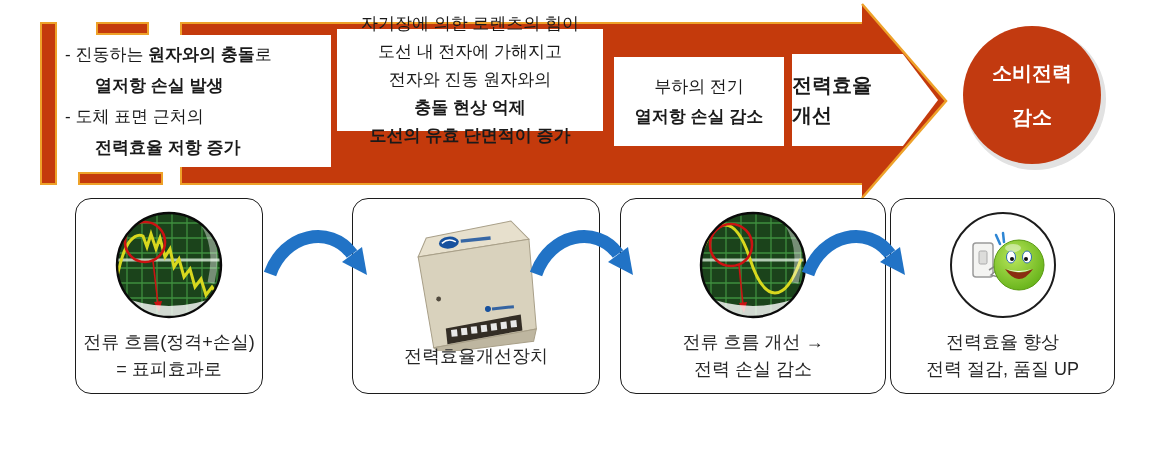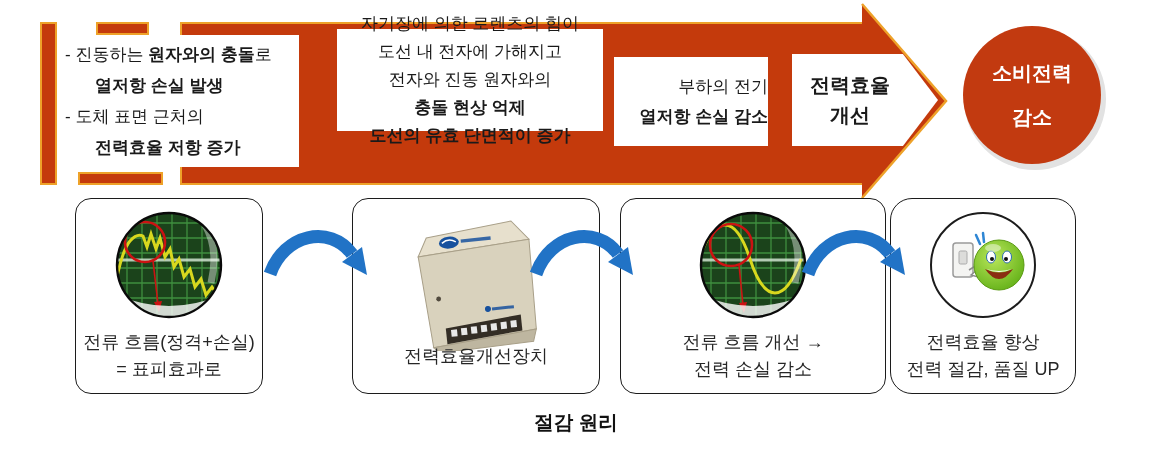--- a/index.html
+++ b/index.html
@@ -10,42 +10,42 @@
   .rp{position:absolute;background:#C43A0C;border:2px solid #EEA229;box-sizing:border-box;z-index:1;}
   .stripe-bar{left:40px;top:22px;width:17px;height:163px;}
   .dash-top{left:96px;top:22px;width:53px;height:13px;}
   .dash-bottom{left:78px;top:172px;width:85px;height:13px;}
   .arrow-body{left:180px;top:22px;width:688px;height:163px;}
   .arrow-head{position:absolute;left:858px;top:0;z-index:1;}
 
   
   .wbox{position:absolute;background:#fff;z-index:2;display:flex;flex-direction:column;
         justify-content:center;box-sizing:border-box;color:#1a1a1a;}
-  .box1{left:57px;top:35px;width:242px;height:132px;font-size:17px;line-height:31px;padding-left:8px;}
+  .box1{left:57px;top:35px;width:274px;height:132px;font-size:17px;line-height:31px;padding-left:8px;}
   .box1 .indent{padding-left:30px;}
   .box2{left:337px;top:29px;width:266px;height:102px;font-size:17px;line-height:28px;text-align:center;}
-  .box3{left:614px;top:57px;width:154px;height:89px;font-size:17px;line-height:30px;text-align:right;}
+  .box3{left:614px;top:57px;width:170px;height:89px;font-size:17px;line-height:30px;text-align:center;}
   .box4{left:792px;top:54px;width:146px;height:92px;font-size:20px;line-height:30px;font-weight:bold;
-        text-align:center;padding-right:30px;
+        padding-right:30px;
         clip-path:polygon(0 0,76% 0,100% 50%,76% 100%,0 100%);}
   .b{font-weight:bold;}
 
   
   .result-circle{position:absolute;left:963px;top:26px;width:138px;height:138px;border-radius:50%;
         background:#C23A10;color:#fff;font-weight:bold;font-size:20px;line-height:30px;
         display:flex;flex-direction:column;justify-content:center;text-align:center;
         box-shadow:3px 4px 0 2px #e2e2e2;z-index:2;gap:14px;}
 
   
   .step{position:absolute;top:198px;height:196px;background:#fff;border:1.6px solid #1c1c1c;
         border-radius:16px;box-sizing:border-box;z-index:1;}
   .s1{left:75px;width:188px;}
   .s2{left:352px;width:248px;}
   .s3{left:620px;width:266px;}
-  .s4{left:890px;width:186px;border-radius:22px;}
+  .s4{left:890px;width:225px;}
   .img{position:absolute;top:10px;left:50%;transform:translateX(-50%);}
   .cap{position:absolute;left:0;right:0;bottom:8px;height:58px;display:flex;flex-direction:column;
        justify-content:center;text-align:center;font-size:18px;line-height:27px;color:#262626;}
   .arc{position:absolute;top:222px;z-index:5;}
   .a1{left:258px;} .a2{left:524px;} .a3{left:796px;}
   .flow-title{position:absolute;left:0;width:100%;top:409px;text-align:center;
         font-weight:bold;font-size:19.5px;color:#111;}
 </style>
 </head>
 <body>
@@ -206,15 +206,14 @@
   </svg>
   <svg class="arc a2" width="118" height="64" viewBox="0 0 118 64">
     <path d="M12 52 C 26 12, 72 2, 94 32" stroke="#2173C6" stroke-width="13" fill="none"></path>
     <polygon points="84,40 104,25 109,53" fill="#2173C6"></polygon>
   </svg>
   <svg class="arc a3" width="118" height="64" viewBox="0 0 118 64">
     <path d="M12 52 C 26 12, 72 2, 94 32" stroke="#2173C6" stroke-width="13" fill="none"></path>
     <polygon points="84,40 104,25 109,53" fill="#2173C6"></polygon>
   </svg>
 
-  <div class="flow-title">절감 원리</div>
 
 </div>
 
 </body></html>

